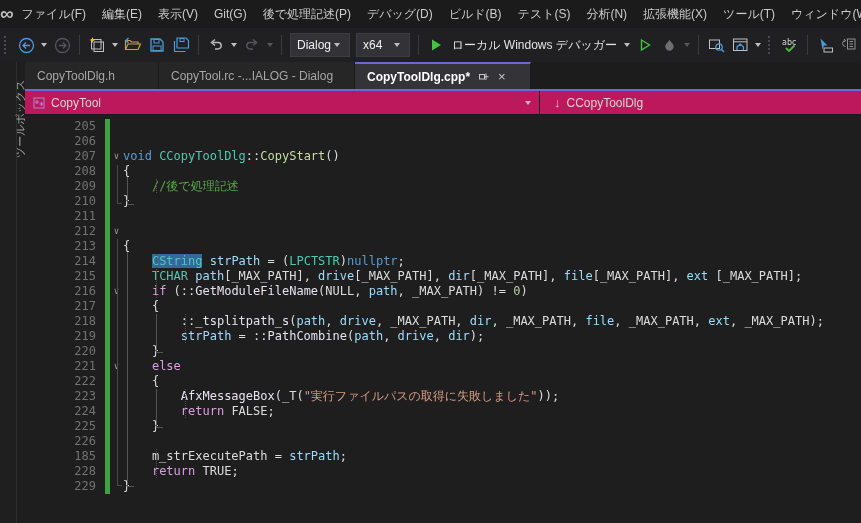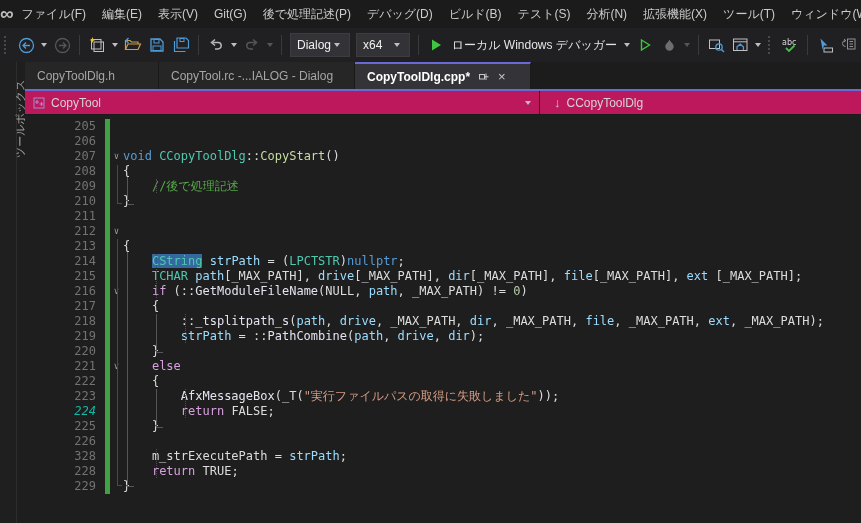--- a/index.html
+++ b/index.html
@@ -386,39 +386,39 @@
               <span class="fold"></span>
               <span class="ctext"><span style="color: rgb(220, 220, 220);">    {</span></span>
             </div>
             <div class="crow">
               <span class="lnum" style="color: rgb(115, 115, 115);">223</span>
               <span class="chg" style="background: rgb(63, 161, 66);"></span>
               <span class="fold"></span>
               <span class="ctext"><span style="color: rgb(220, 220, 220);">        </span><span style="color: rgb(230, 226, 240);">AfxMessageBox</span><span style="color: rgb(220, 220, 220);">(_T(</span><span style="color: rgb(214, 157, 133);">"実行ファイルパスの取得に失敗しました"</span><span style="color: rgb(220, 220, 220);">));</span></span>
             </div>
             <div class="crow">
-              <span class="lnum" style="color: #14b8a6; font-style: italic;">224</span>
+              <span class="lnum" style="color: #737373;">224</span>
               <span class="chg" style="background: rgb(63, 161, 66);"></span>
               <span class="fold"></span>
               <span class="ctext"><span style="color: rgb(220, 220, 220);">        </span><span style="color: rgb(216, 160, 223);">return</span><span style="color: rgb(220, 220, 220);"> FALSE;</span></span>
             </div>
             <div class="crow">
               <span class="lnum" style="color: rgb(115, 115, 115);">225</span>
               <span class="chg" style="background: rgb(63, 161, 66);"></span>
               <span class="fold"></span>
               <span class="ctext"><span style="color: rgb(220, 220, 220);">    }</span></span>
             </div>
             <div class="crow">
               <span class="lnum" style="color: rgb(115, 115, 115);">226</span>
               <span class="chg" style="background: rgb(63, 161, 66);"></span>
               <span class="fold"></span>
               <span class="ctext"></span>
             </div>
             <div class="crow">
-              <span class="lnum" style="color: rgb(115, 115, 115);">328</span>
+              <span class="lnum" style="color: rgb(115, 115, 115);">185</span>
               <span class="chg" style="background: rgb(63, 161, 66);"></span>
               <span class="fold"></span>
               <span class="ctext"><span style="color: rgb(220, 220, 220); text-align: right;">    m_strExecutePath = </span><span style="color: rgb(156, 220, 254);">strPath</span><span style="color: rgb(220, 220, 220);">;</span></span>
             </div>
             <div class="crow">
               <span class="lnum" style="color: rgb(115, 115, 115);">228</span>
               <span class="chg" style="background: rgb(63, 161, 66);"></span>
               <span class="fold"></span>
               <span class="ctext"><span style="color: rgb(220, 220, 220);">    </span><span style="color: rgb(216, 160, 223);">return</span><span style="color: rgb(220, 220, 220);"> TRUE;</span></span>
             </div>

